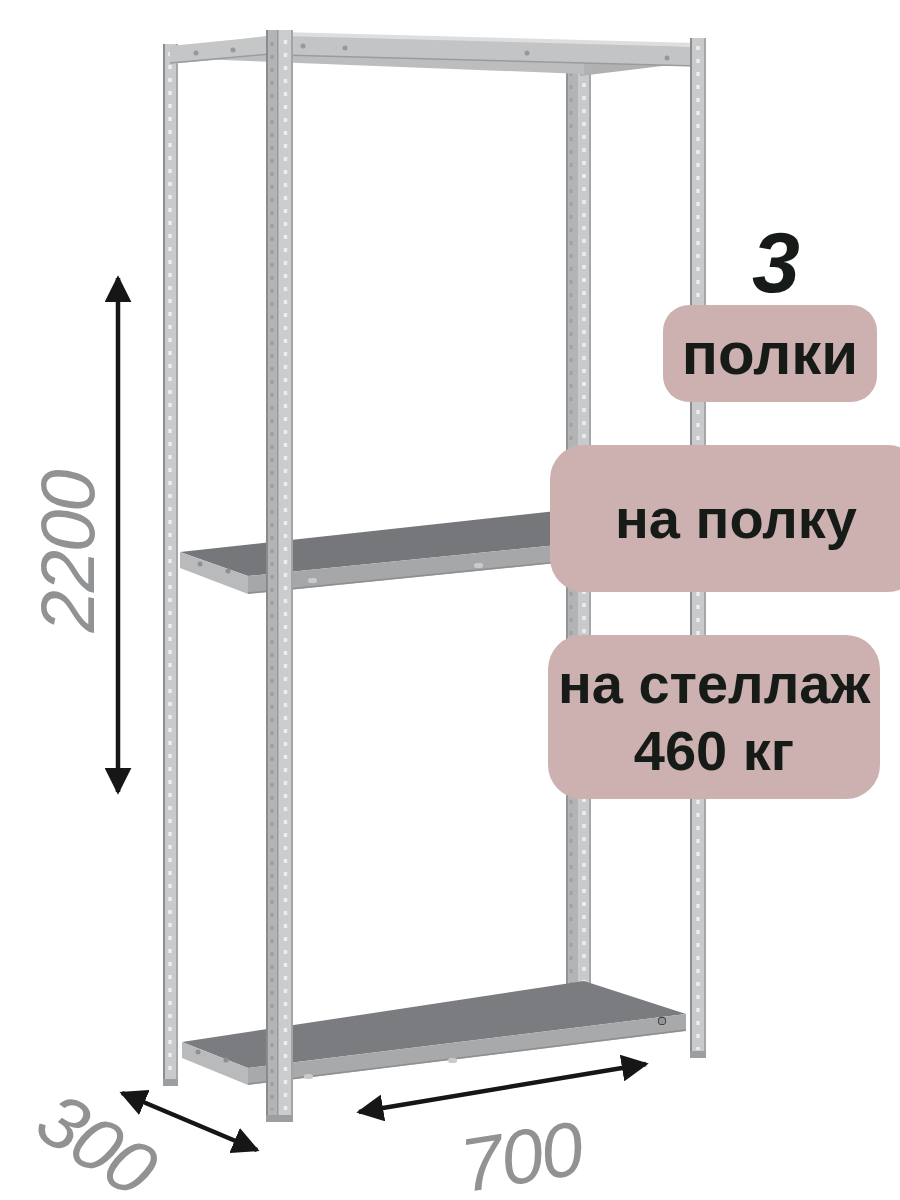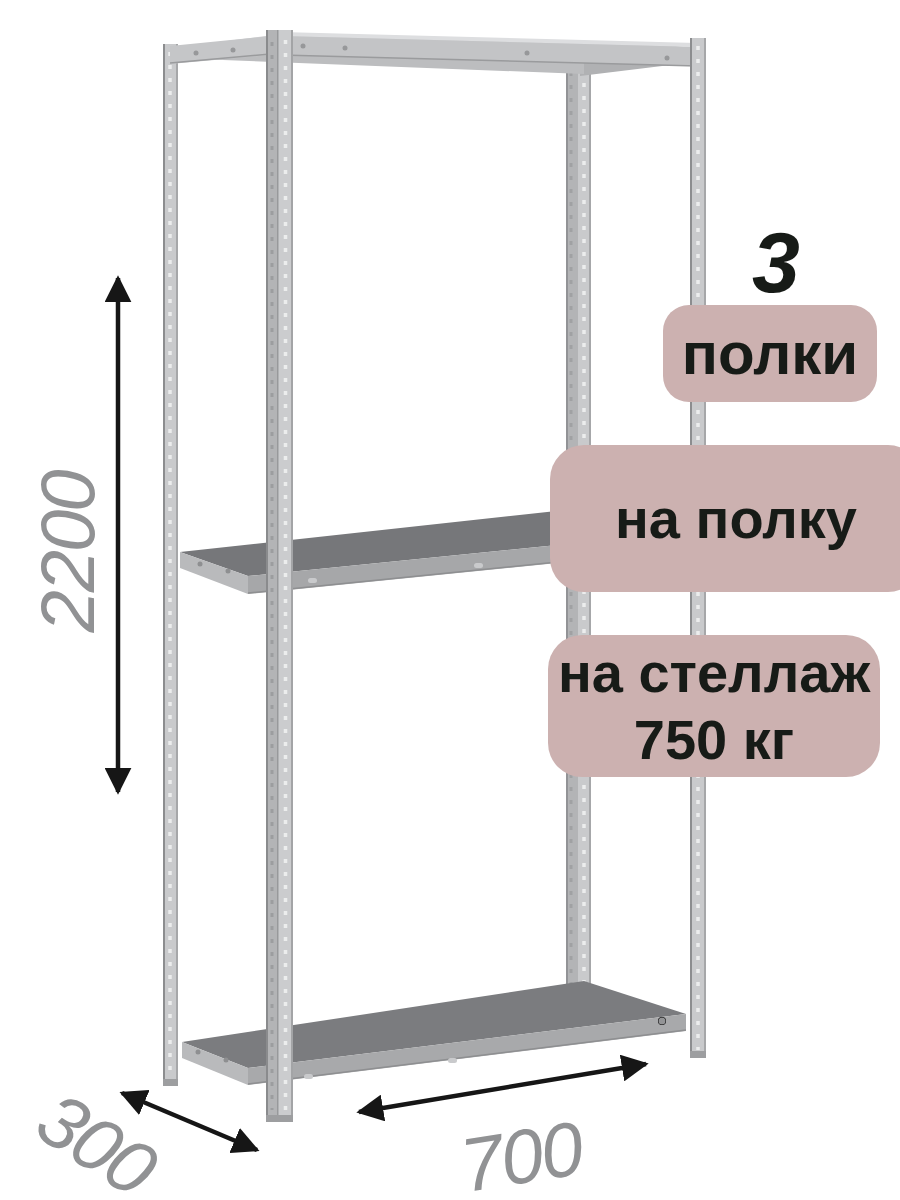--- a/index.html
+++ b/index.html
@@ -7,21 +7,21 @@
        font-family:"Liberation Sans","DejaVu Sans",sans-serif;}
   .stage{position:absolute;left:0;top:0;width:900px;height:1200px;}
   svg.rack{position:absolute;left:0;top:0;}
   .badge{position:absolute;display:flex;flex-direction:column;align-items:center;
          justify-content:center;background:var(--badge-bg,#ccb1b0);
          color:var(--badge-text,#171b17);font-weight:bold;z-index:5;}
   .badge-count{left:663px;top:305px;width:214px;height:97px;border-radius:26px;
          font-size:60px;letter-spacing:0px;}
   .badge-shelf{left:550px;top:445px;width:372px;height:147px;border-radius:34px;
          font-size:56px;line-height:67px;}
-  .badge-rack{left:548px;top:635px;width:332px;height:142px;border-radius:34px;
+  .badge-rack{left:548px;top:635px;width:332px;height:164px;border-radius:34px;
          font-size:56px;line-height:67px;}
   .shelf-count-num{position:absolute;left:716px;top:212px;width:120px;height:100px;
          line-height:100px;text-align:center;font-size:86px;font-weight:bold;
          font-style:italic;color:var(--badge-text,#171b17);z-index:5;}
   .dim{position:absolute;width:300px;height:80px;line-height:80px;text-align:center;
        font-size:76px;font-style:italic;color:var(--dim-text,#919294);
        letter-spacing:-2px;z-index:4;}
   .dim-height{left:-82px;top:512px;transform:rotate(-90deg);}
   .dim-depth{left:-54px;top:1104px;transform:rotate(33deg);}
   .dim-width{left:371px;top:1117px;transform:rotate(-9deg);}
@@ -143,16 +143,16 @@
   <div class="badge badge-count">
     <span>полки</span>
   </div>
 
   <div class="badge badge-shelf">
     <div>на полку</div>
   </div>
 
   <div class="badge badge-rack">
     <div>на стеллаж</div>
-    <div>750 кг</div>
+    <div>460 кг</div>
   </div>
 
 </div>
 
 </body></html>

